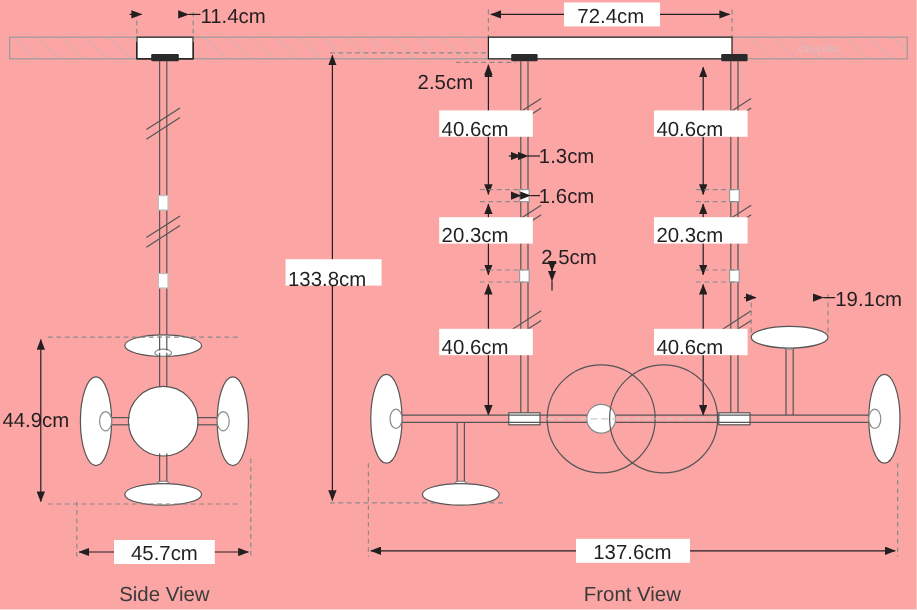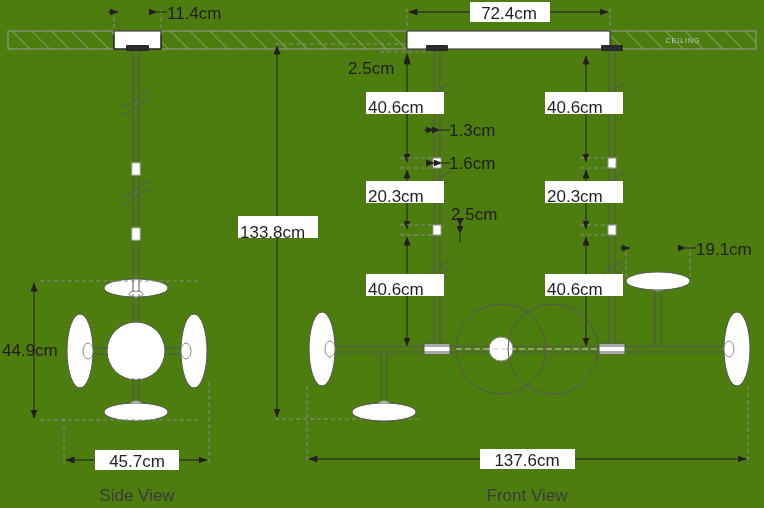--- a/index.html
+++ b/index.html
@@ -1,18 +1,18 @@
 <!DOCTYPE html>
 <html><head>
 <meta charset="utf-8">
 <style>
   html,body{margin:0;padding:0;background:#ffffff;}
   body{width:764px;height:508px;overflow:hidden;
        font-family:"Liberation Sans","DejaVu Sans",sans-serif;}
-  #stage{position:relative;width:764px;height:508px;background:#4d7c0f;}
+  #stage{position:relative;width:764px;height:508px;background:#fca5a5;}
   svg{display:block;}
   .dimtext{font-family:"Liberation Sans","DejaVu Sans",sans-serif;
            font-size:17px;fill:#231f20;}
   .viewlabel{font-family:"Liberation Sans","DejaVu Sans",sans-serif;
              font-size:17px;fill:#3b3b3b;}
   .ceilword{font-family:"Liberation Sans","DejaVu Sans",sans-serif;
             font-size:7px;fill:#c9c9c9;letter-spacing:1px;}
 </style>
 </head>
 <body>

